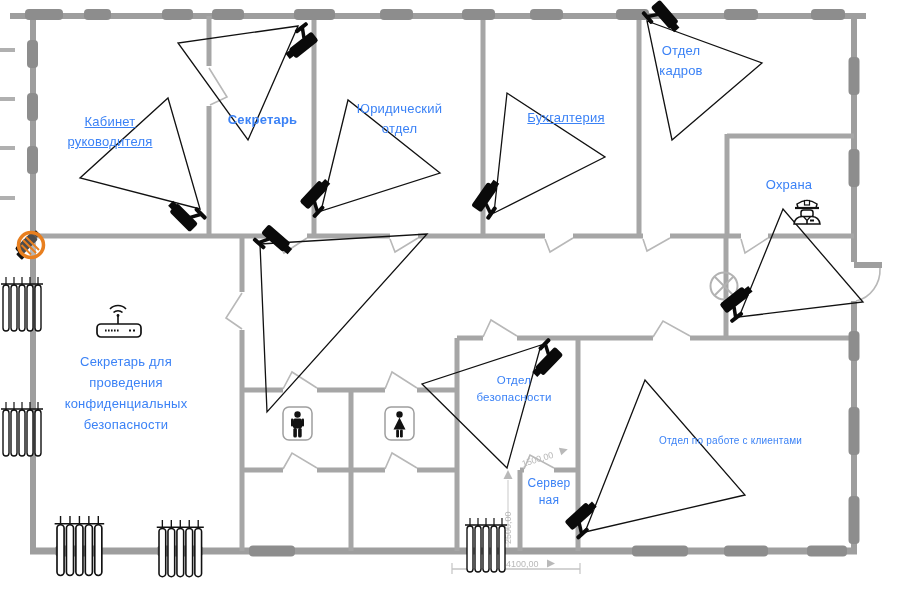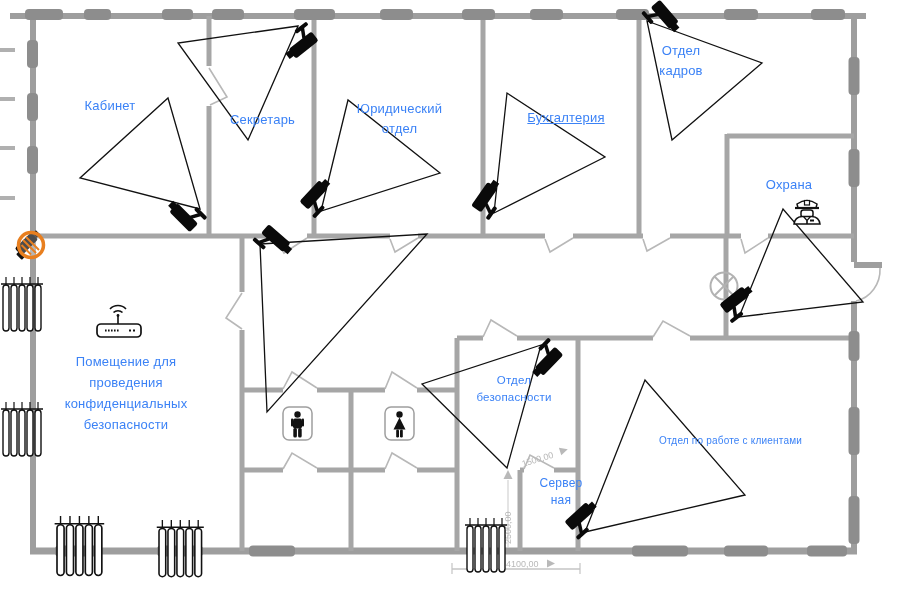--- a/index.html
+++ b/index.html
@@ -259,25 +259,26 @@
     <rect x="0" y="0" width="29" height="33" rx="6" fill="#fff" stroke="#9f9f9f" stroke-width="1.5"></rect>
     <g fill="#111">
       <circle cx="14.5" cy="7.5" r="3.2"></circle>
       <polygon points="14.5,10.5 20.5,22.5 8.5,22.5"></polygon>
       <rect x="11.2" y="22.5" width="2.8" height="8" rx="1.2"></rect>
       <rect x="15" y="22.5" width="2.8" height="8" rx="1.2"></rect>
     </g>
   </g>
 </svg>
 
-<div class="lbl" style="left:35px;top:96px;width:150px;">
+<div class="lbl" style="left:35px;top:112px;width:150px;text-decoration:underline;">
   <div>Кабинет</div>
-</div>
-
-<div class="lbl" style="left:205px;top:110px;width:115px;">
+  <div>руководителя</div>
+</div>
+
+<div class="lbl" style="left:205px;top:110px;width:115px;font-weight:bold;">
   <div>Секретарь</div>
 </div>
 
 <div class="lbl" style="left:332px;top:99px;width:135px;">
   <div>Юридический</div>
   <div>отдел</div>
 </div>
 
 <div class="lbl" style="left:498px;top:108px;width:136px;text-decoration:underline;">
   <div>Бухгалтерия</div>
@@ -286,32 +287,32 @@
 <div class="lbl" style="left:633px;top:41px;width:96px;">
   <div>Отдел</div>
   <div>кадров</div>
 </div>
 
 <div class="lbl" style="left:741px;top:175px;width:96px;">
   <div>Охрана</div>
 </div>
 
 <div class="lbl lbl-confidential" style="left:28px;top:351px;width:196px;">
-  <div>Помещение для</div>
+  <div>Секретарь для</div>
   <div>проведения</div>
   <div>конфиденциальных</div>
   <div>безопасности</div>
 </div>
 
 <div class="lbl lbl-security" style="left:452px;top:372px;width:124px;">
   <div>Отдел</div>
   <div>безопасности</div>
 </div>
 
-<div class="lbl lbl-server" style="left:518px;top:475px;width:62px;padding-left:12px;">
+<div class="lbl lbl-server" style="left:518px;top:475px;width:62px;">
   <div>Сервер</div>
   <div>ная</div>
 </div>
 
 <div class="lbl lbl-clients" style="left:588px;top:433px;width:285px;">
   <div>Отдел по работе с клиентами</div>
 </div>
 
 </div>
 

